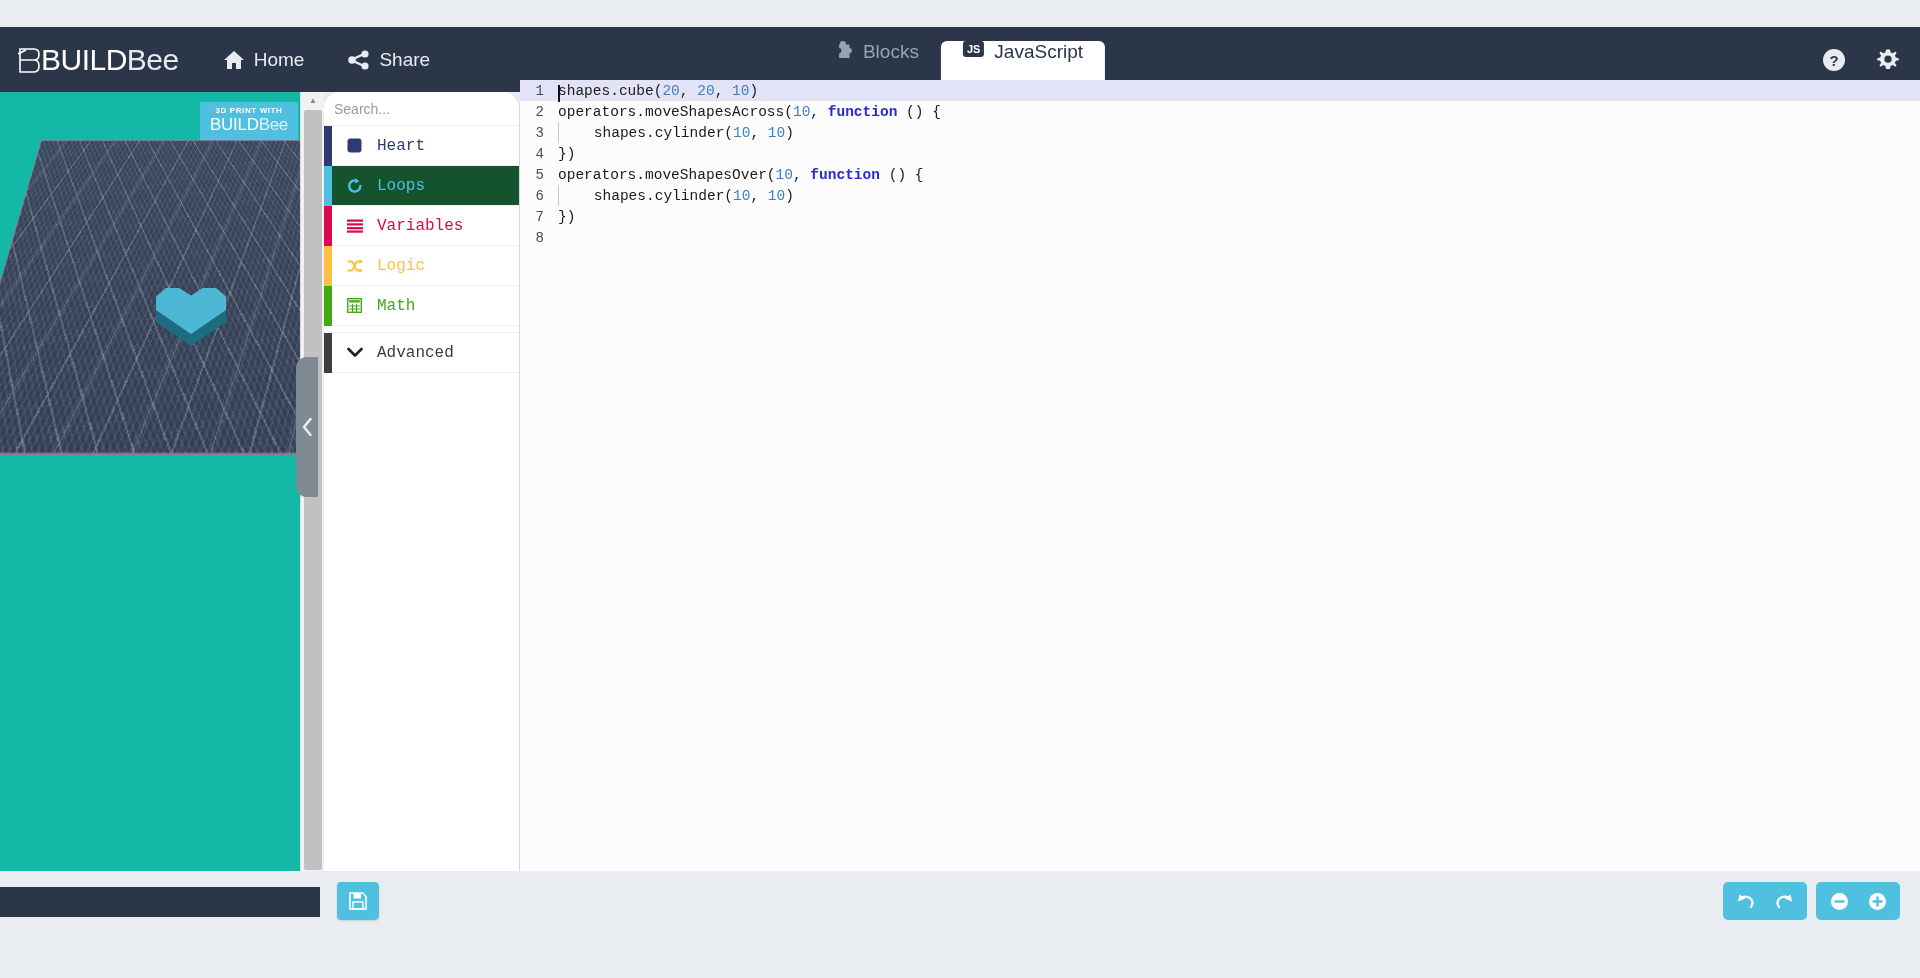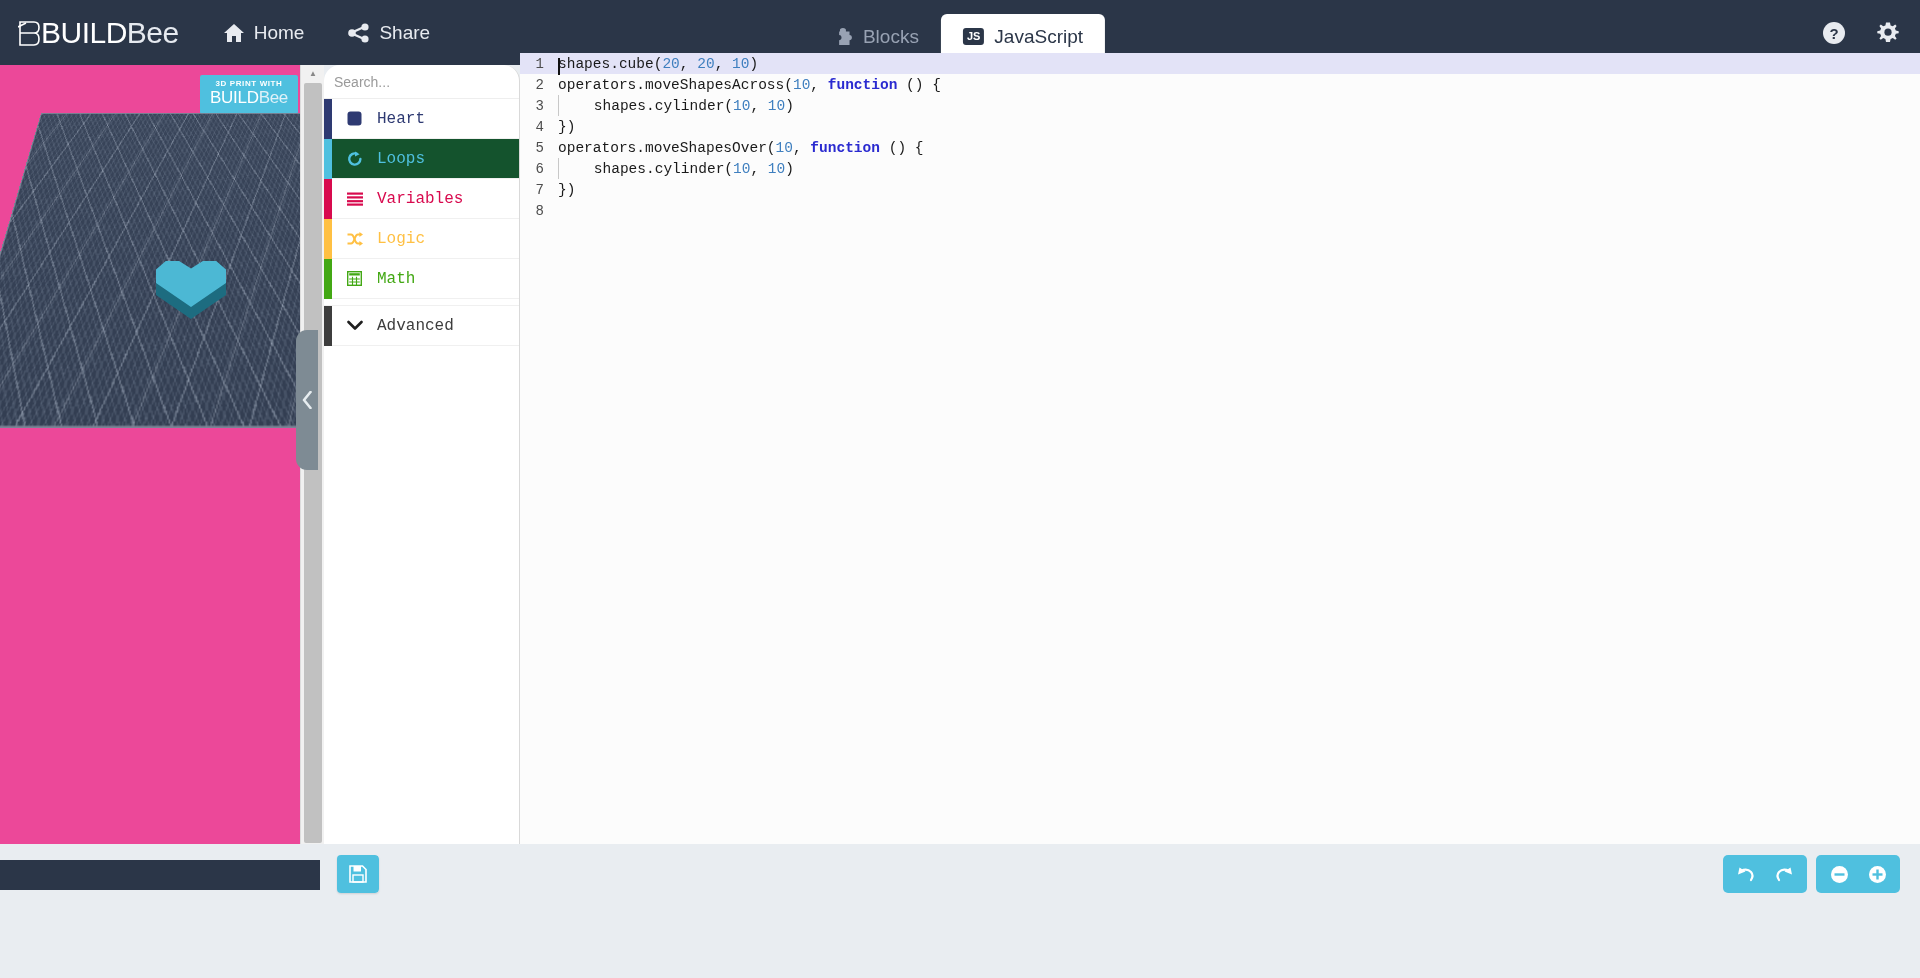--- a/index.html
+++ b/index.html
@@ -2,21 +2,21 @@
 <html><head>
 <meta charset="utf-8">
 <style>
   * { box-sizing: border-box; margin: 0; padding: 0; }
   html, body {
     width: 1920px; height: 978px;
     overflow: hidden;
     font-family: "Liberation Sans", sans-serif;
     background: #e9edf1;
   }
-  #app { position: relative; width: 1920px; height: 920px; }
+  #app { position: relative; width: 1920px; height: 920px; margin-top: 27px; }
 
   
   .topbar {
     position: absolute; top: 0; left: 0; width: 1920px; height: 65px;
     background: #2b3648;
     display: flex; align-items: center;
   }
   .logo {
     margin-left: 18px; font-size: 30px; letter-spacing: -0.5px;
     color: #ffffff; font-weight: 300; display: flex; align-items: center;
@@ -29,21 +29,21 @@
     margin-left: 44px; color: #e8ebf0; font-size: 19px; font-weight: 400;
     cursor: pointer;
   }
   .nav-link svg { display: block; }
 
   .tabs {
     position: absolute; left: 50%; transform: translateX(-50%);
     display: flex; align-items: flex-end; height: 65px;
   }
   .tab {
-    display: flex; align-items: center; gap: 10px;
+    display: flex; align-items: flex-start; gap: 10px;
     padding: 0 22px; height: 45px; margin-bottom: 6px;
     font-size: 19px; color: #98a2b3; cursor: pointer;
     border-radius: 6px;
   }
   .tab.active {
     background: #ffffff; color: #2b3648; height: 45px;
   }
   .js-badge {
     background: #2b3648; color: #fff; font-size: 11px; font-weight: bold;
     border-radius: 3px; padding: 2px 4px; line-height: 1.1;
@@ -52,21 +52,21 @@
 
   .topbar-right {
     position: absolute; right: 20px; top: 0; height: 65px;
     display: flex; align-items: center; gap: 30px;
   }
   .icon-btn { cursor: pointer; display: flex; align-items: center; }
 
   
   .viewport {
     position: absolute; left: 0; top: 65px; width: 310px; height: 837px;
-    background: #ec4899; overflow: hidden;
+    background: #14b8a6; overflow: hidden;
   }
   .print-badge {
     position: absolute; right: 12px; top: 10px;
     background: #4fc0df; color: #fff;
     padding: 4px 10px 6px 10px; border-radius: 2px;
     text-align: center; user-select: none;
   }
   .print-badge .pb-top {
     font-size: 8px; font-weight: bold; letter-spacing: 0.6px; line-height: 1.3;
   }

